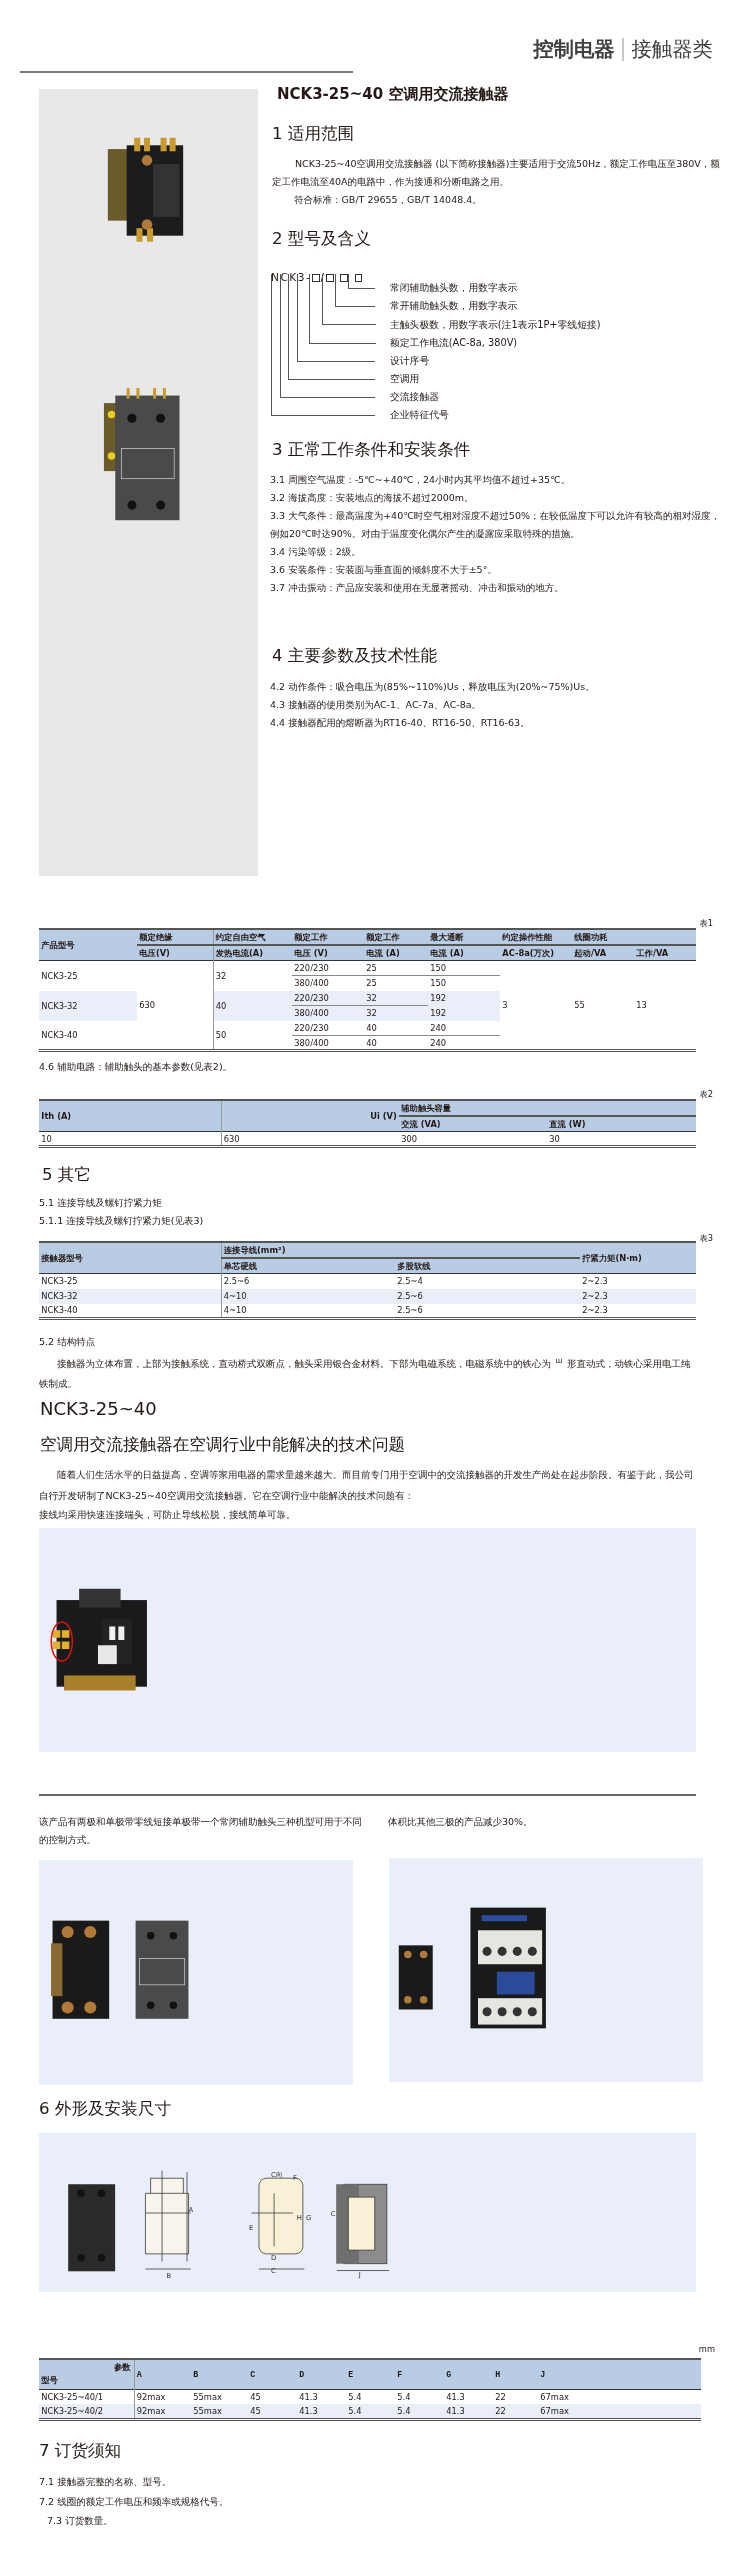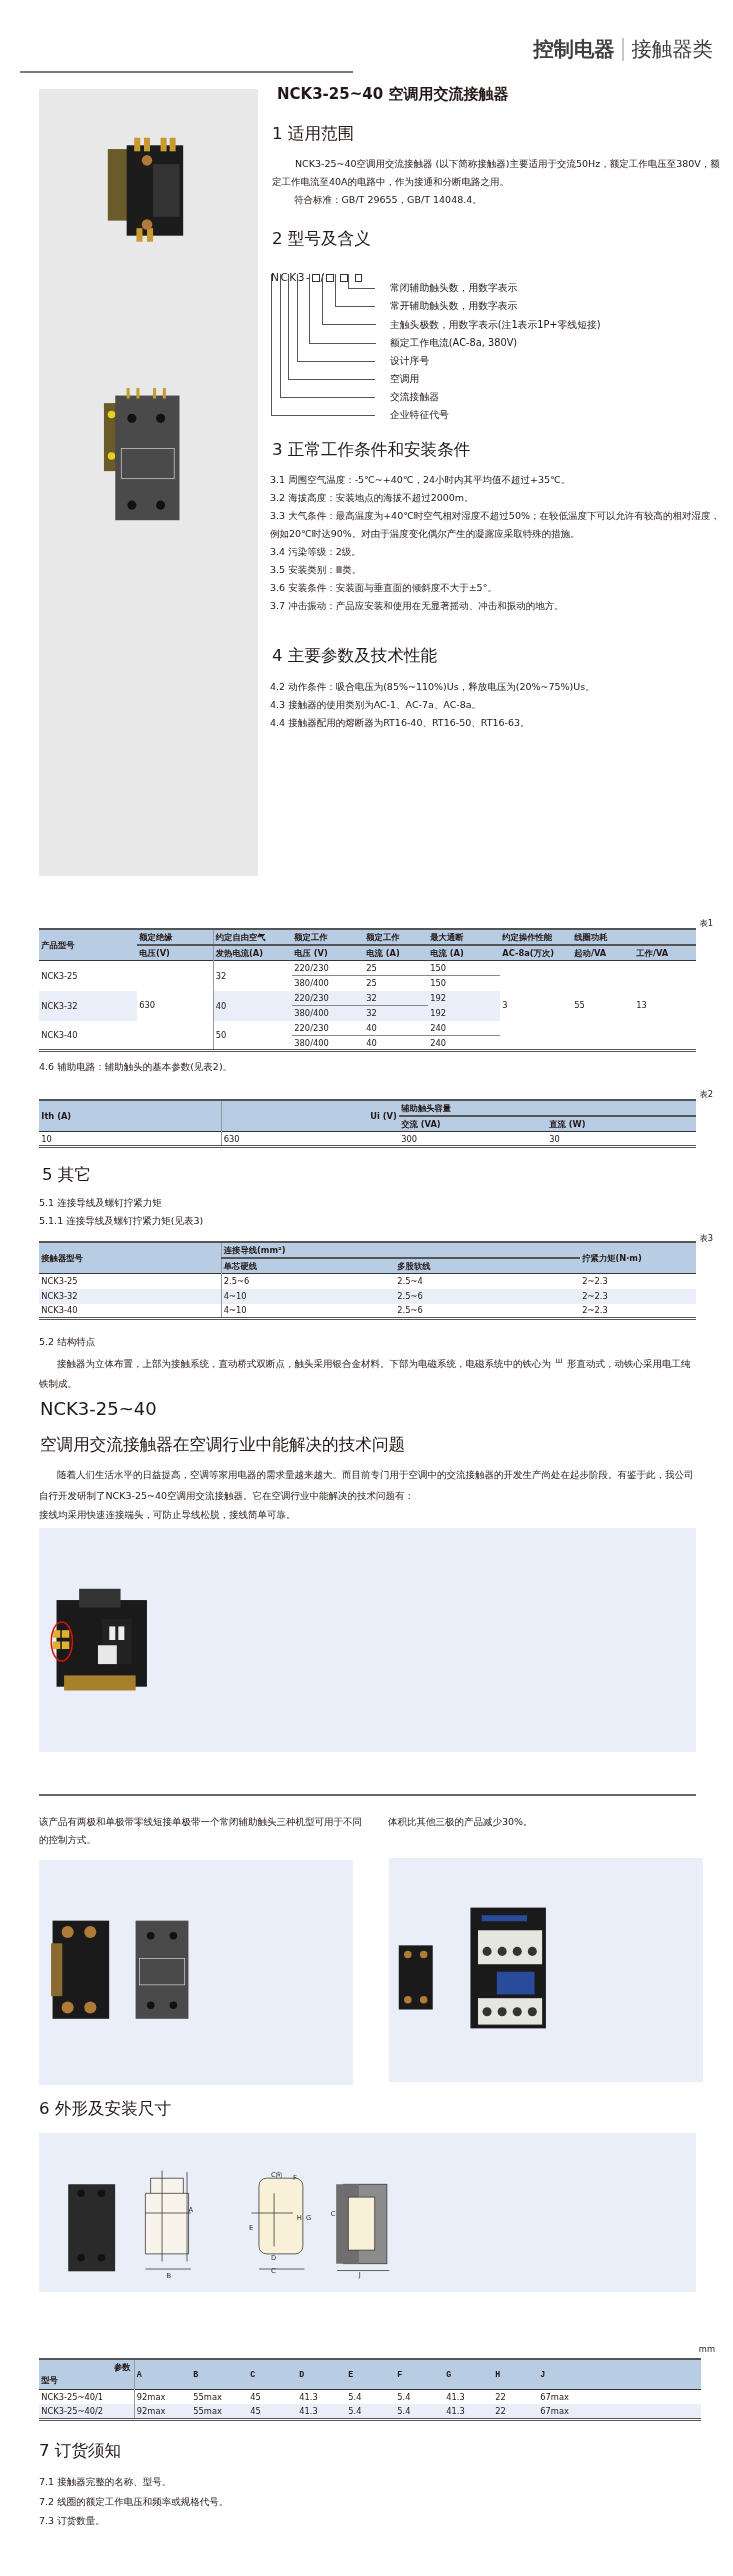--- a/index.html
+++ b/index.html
@@ -95,21 +95,20 @@
 <div class="legend-label" style="top:373px;">空调用</div>
 <div class="legend-label" style="top:391px;">交流接触器</div>
 <div class="legend-label" style="top:409px;">企业特征代号</div>
 
 <div class="abs h2" style="left:272px;top:439px;">3 正常工作条件和安装条件</div>
 <div class="abs" style="left:270px;top:471px;width:455px;">
   <div class="p-sm">3.1 周围空气温度：-5℃~+40℃，24小时内其平均值不超过+35℃。</div>
   <div class="p-sm">3.2 海拔高度：安装地点的海拔不超过2000m。</div>
   <div class="p-sm">3.3 大气条件：最高温度为+40℃时空气相对湿度不超过50%；在较低温度下可以允许有较高的相对湿度，例如20℃时达90%。对由于温度变化偶尔产生的凝露应采取特殊的措施。</div>
   <div class="p-sm">3.4 污染等级：2级。</div>
-  <div class="p-sm">3.5 安装类别：Ⅲ类。</div>
   <div class="p-sm">3.6  安装条件：安装面与垂直面的倾斜度不大于±5°。</div>
   <div class="p-sm">3.7 冲击振动：产品应安装和使用在无显著摇动、冲击和振动的地方。</div>
 </div>
 
 <div class="abs h2" style="left:272px;top:645px;">4 主要参数及技术性能</div>
 <div class="abs" style="left:270px;top:678px;width:455px;">
   <div class="p-sm">4.2 动作条件：吸合电压为(85%~110%)Us，释放电压为(20%~75%)Us。</div>
   <div class="p-sm">4.3 接触器的使用类别为AC-1、AC-7a、AC-8a。</div>
   <div class="p-sm">4.4 接触器配用的熔断器为RT16-40、RT16-50、RT16-63。</div>
 </div>
@@ -402,15 +401,15 @@
       <td class="td">67max</td>
     </tr>
   </tbody>
     </table>
 </div>
 
 <div class="abs h2" style="left:39px;top:2440px;">7 订货须知</div>
 <div class="abs" style="left:39px;top:2472px;">
   <div class="p-sm" style="line-height:19.7px;">7.1 接触器完整的名称、型号。</div>
   <div class="p-sm" style="line-height:19.7px;">7.2 线圈的额定工作电压和频率或规格代号。</div>
-  <div class="p-sm" style="line-height:19.7px;">7.3 订货数量。</div>
+  <div class="p-sm" style="line-height:19.7px;margin-left:8px;">7.3 订货数量。</div>
 </div>
 
 
 </body></html>

